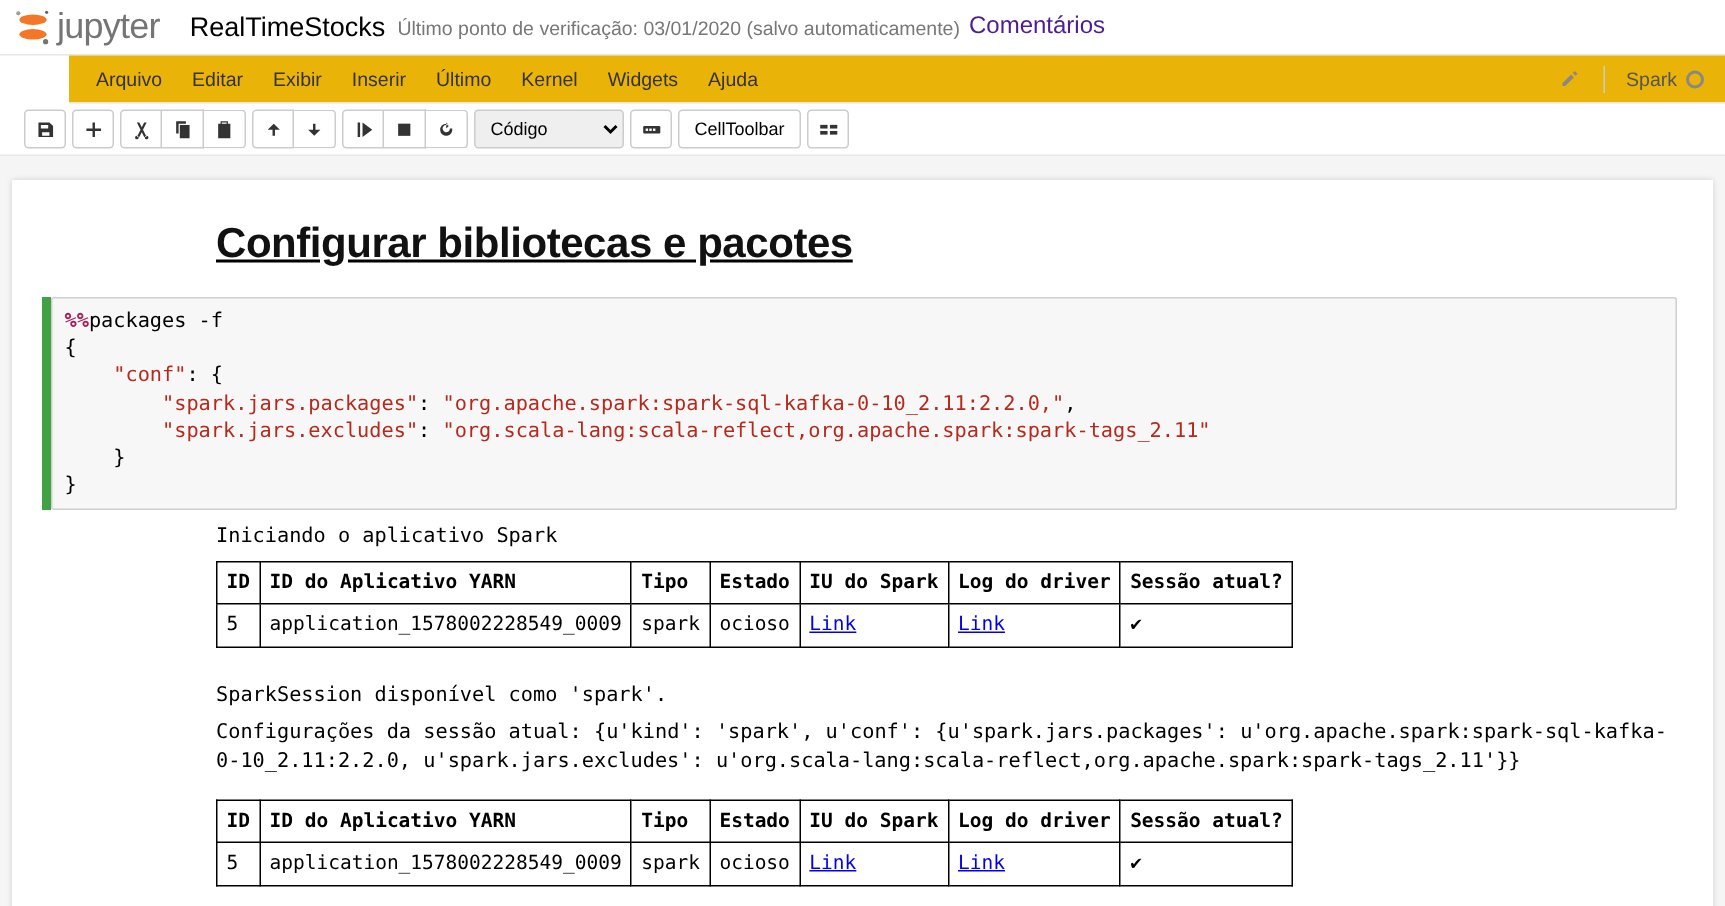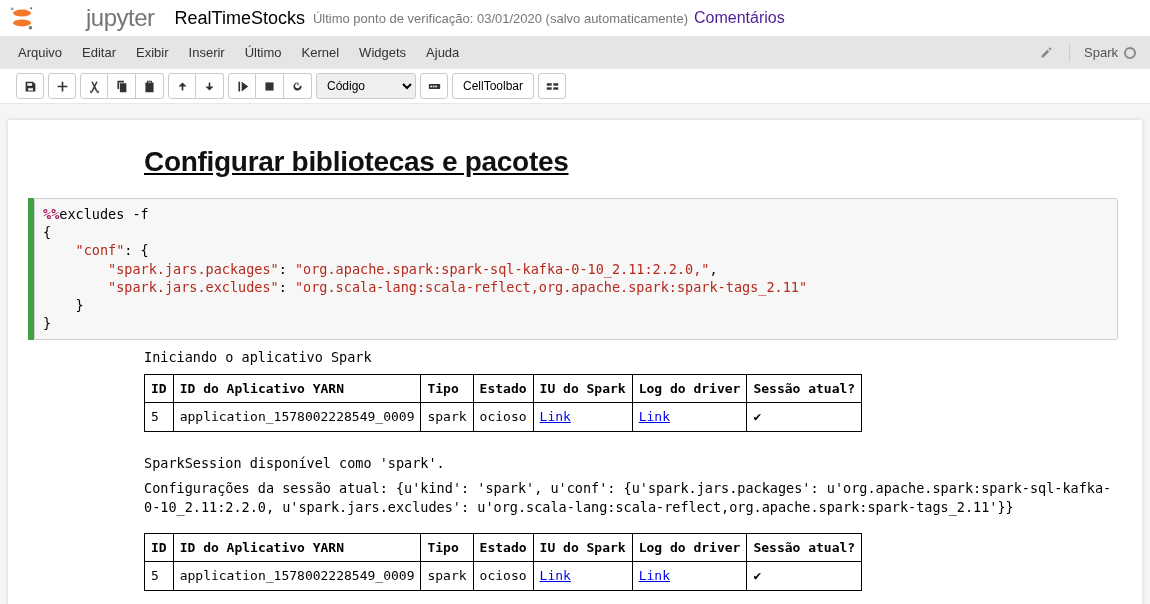--- a/index.html
+++ b/index.html
@@ -1,28 +1,28 @@
 <!DOCTYPE html>
 <html><head>
 <meta charset="utf-8">
 <style>
 * { box-sizing: border-box; margin: 0; padding: 0; }
 body { font-family: "Helvetica Neue", Helvetica, Arial, sans-serif; font-size: 13px; color: #000; background: #fff; }
 
 
 .header { display: flex; align-items: center; padding: 4px 10px 4px 8px; border-bottom: 1px solid #e7e7e7; }
-.logo { display: flex; align-items: flex-end; padding-right: 12px; gap: 48px; }
+.logo { display: flex; align-items: flex-end; padding-right: 12px; }
 .logo-mark { width: 28px; height: 28px; margin-right: 2px; }
 .logo-text { font-size: 24px; color: #757575; letter-spacing: -0.5px; }
 .nb-name { font-size: 18px; color: #000; padding-left: 8px; padding-right: 8px; }
 .checkpoint { font-size: 13px; color: #777; }
 .comments { font-size: 16px; color: #4c1d95; margin-left: 6px; }
 
 
-.menubar { display: flex; border-bottom: 1px solid #e7e7e7; background:#e5e5e5; }
+.menubar { display: flex; border-bottom: 1px solid #e7e7e7; background:#eab308;margin-left:46px; }
 .menus { display: flex; padding: 0 8px; }
 .menus .menu { padding: 8px 10px; font-size: 13px; color: #333; cursor: default; }
 .spacer { flex: 1; }
 .kernel-area { display:flex; align-items:center; padding: 0 14px; color:#777; font-size:13px; }
 .pencil-icon { width: 13px; height: 13px; color:#888; margin-right: 8px; }
 .kernel-name { margin: 0 6px 0 6px; color:#555; }
 .kernel-indicator { width: 12px; height: 12px; border: 2px solid #888; border-radius: 50%; display:inline-block; }
 .divider-v { width:1px; height:18px; background:#ccc; margin: 0 8px; }
 
 
@@ -183,21 +183,21 @@
   <div class="nb-page">
     <div class="nb-inner">
 
       <div class="md-cell">
         <h1>Configurar bibliotecas e pacotes</h1>
       </div>
 
       <div class="code-cell">
         <div class="left-bar"></div>
         <div class="code-input">
-          <div class="code-line"><span class="mg">%%</span><span>excludes -f</span></div>
+          <div class="code-line"><span class="mg">%%</span><span>packages -f</span></div>
           <div class="code-line">{</div>
           <div class="code-line"><span style="white-space:pre">    </span><span class="key">"conf"</span><span>: {</span></div>
           <div class="code-line"><span style="white-space:pre">        </span><span class="key">"spark.jars.packages"</span><span>: </span><span class="str">"org.apache.spark:spark-sql-kafka-0-10_2.11:2.2.0,"</span><span>,</span></div>
           <div class="code-line"><span style="white-space:pre">        </span><span class="key">"spark.jars.excludes"</span><span>: </span><span class="str">"org.scala-lang:scala-reflect,org.apache.spark:spark-tags_2.11"</span></div>
           <div class="code-line" style="white-space:pre">    }</div>
           <div class="code-line">}</div>
         </div>
       </div>
 
       <div class="output">

